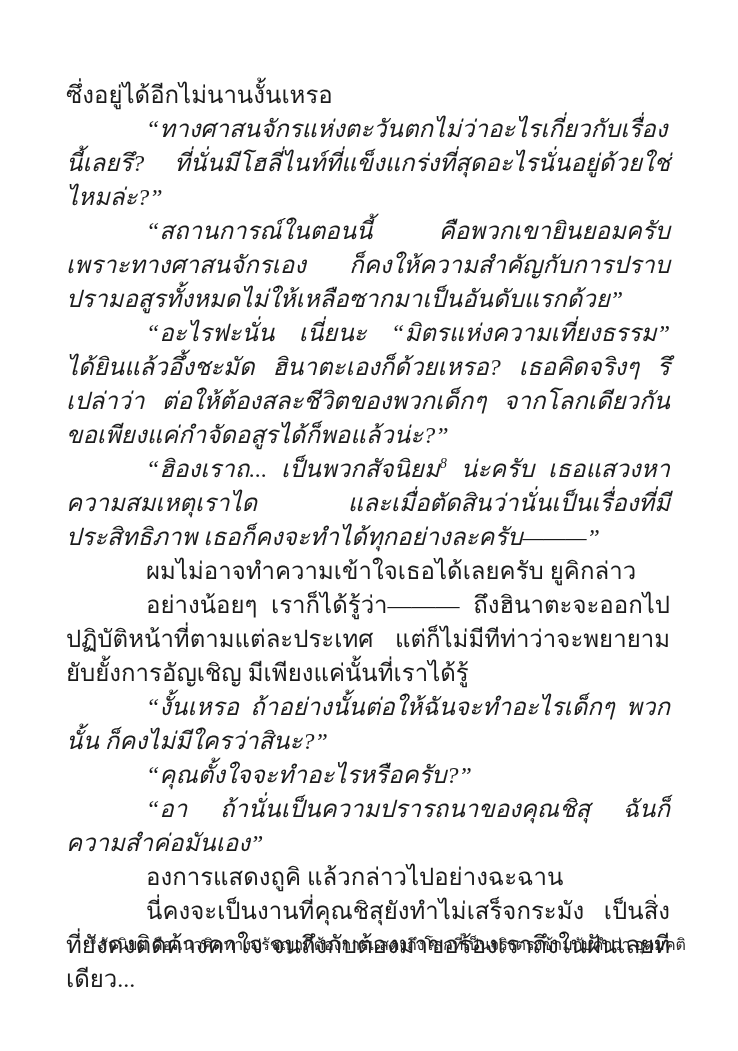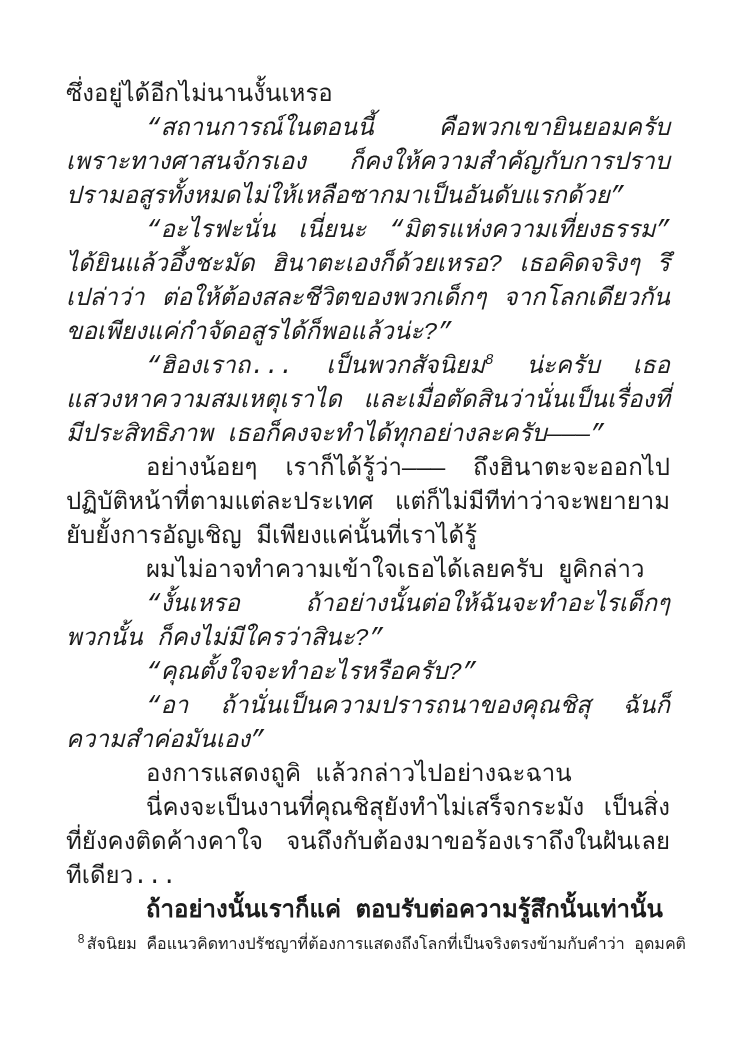--- a/index.html
+++ b/index.html
@@ -6,21 +6,21 @@
     margin: 0;
     padding: 0;
     background: #ffffff;
   }
   .page {
     position: relative;
     width: 738px;
     height: 1051px;
     background: #ffffff;
     color: #1c1c1c;
-    font-family: Liberation Mono, monospace;
+    font-family: Liberation Serif, serif;
     overflow: hidden;
   }
   .text-block {
     position: absolute;
     left: 66px;
     top: 78px;
     width: 604px;
     font-size: 24px;
     line-height: 34px;
     text-align: justify;
@@ -60,44 +60,44 @@
 </style>
 </head>
 <body>
 
 <div class="page">
 
   <div class="text-block">
 
     <p class="para">ซึ่งอยู่ได้อีกไม่นานงั้นเหรอ</p>
 
+    <p class="para indent italic">“ทางศาสนจักรแห่งตะวันตกไม่ว่าอะไรเกี่ยวกับเรื่องนี้เลยรึ? ที่นั่นมีโฮลี่ไนท์ที่แข็งแกร่งที่สุดอะไรนั่นอยู่ด้วยใช่ไหมล่ะ?”</p>
 
     <p class="para indent italic">“สถานการณ์ในตอนนี้ คือพวกเขายินยอมครับ เพราะทางศาสนจักรเอง ก็คงให้ความสำคัญกับการปราบปรามอสูรทั้งหมดไม่ให้เหลือซากมาเป็นอันดับแรกด้วย”</p>
 
     <p class="para indent italic">“อะไรฟะนั่น เนี่ยนะ “มิตรแห่งความเที่ยงธรรม” ได้ยินแล้วอึ้งชะมัด ฮินาตะเองก็ด้วยเหรอ? เธอคิดจริงๆ รึเปล่าว่า ต่อให้ต้องสละชีวิตของพวกเด็กๆ จากโลกเดียวกัน ขอเพียงแค่กำจัดอสูรได้ก็พอแล้วน่ะ?”</p>
 
     <p class="para indent italic">
       <span>“ฮิองเราถ... เป็นพวกสัจนิยม</span><sup class="fn-mark">8</sup> <span>น่ะครับ เธอแสวงหาความสมเหตุเราได และเมื่อตัดสินว่านั่นเป็นเรื่องที่มีประสิทธิภาพ เธอก็คงจะทำได้ทุกอย่างละครับ———”</span>
     </p>
 
+    <p class="para indent">ผมไม่อาจทำความเข้าใจเธอได้เลยครับ ยูคิกล่าว</p>
+
     <p class="para indent">อย่างน้อยๆ เราก็ได้รู้ว่า——— ถึงฮินาตะจะออกไปปฏิบัติหน้าที่ตามแต่ละประเทศ แต่ก็ไม่มีทีท่าว่าจะพยายามยับยั้งการอัญเชิญ มีเพียงแค่นั้นที่เราได้รู้</p>
-
-    <p class="para indent">ผมไม่อาจทำความเข้าใจเธอได้เลยครับ ยูคิกล่าว</p>
 
     <p class="para indent italic">“งั้นเหรอ ถ้าอย่างนั้นต่อให้ฉันจะทำอะไรเด็กๆ พวกนั้น ก็คงไม่มีใครว่าสินะ?”</p>
 
     <p class="para indent italic">“คุณตั้งใจจะทำอะไรหรือครับ?”</p>
 
     <p class="para indent italic">“อา ถ้านั่นเป็นความปรารถนาของคุณชิสุ ฉันก็ความสำค่อมันเอง”</p>
 
     <p class="para indent">องการแสดงถูคิ แล้วกล่าวไปอย่างฉะฉาน</p>
 
     <p class="para indent">นี่คงจะเป็นงานที่คุณชิสุยังทำไม่เสร็จกระมัง เป็นสิ่งที่ยังคงติดค้างคาใจ จนถึงกับต้องมาขอร้องเราถึงในฝันเลยทีเดียว...</p>
 
-    <p class="para indent bold">ถ้าอย่างนั้นเราก็แค่ ตอบรับต่อความรู้สึกนั้นเท่านั้น</p>
 
   </div>
 
   <div class="footnote">
     <sup class="fn-mark">8</sup><span>สัจนิยม คือแนวคิดทางปรัชญาที่ต้องการแสดงถึงโลกที่เป็นจริงตรงข้ามกับคำว่า อุดมคติ</span>
   </div>
 
 </div>
 
 </body></html>

